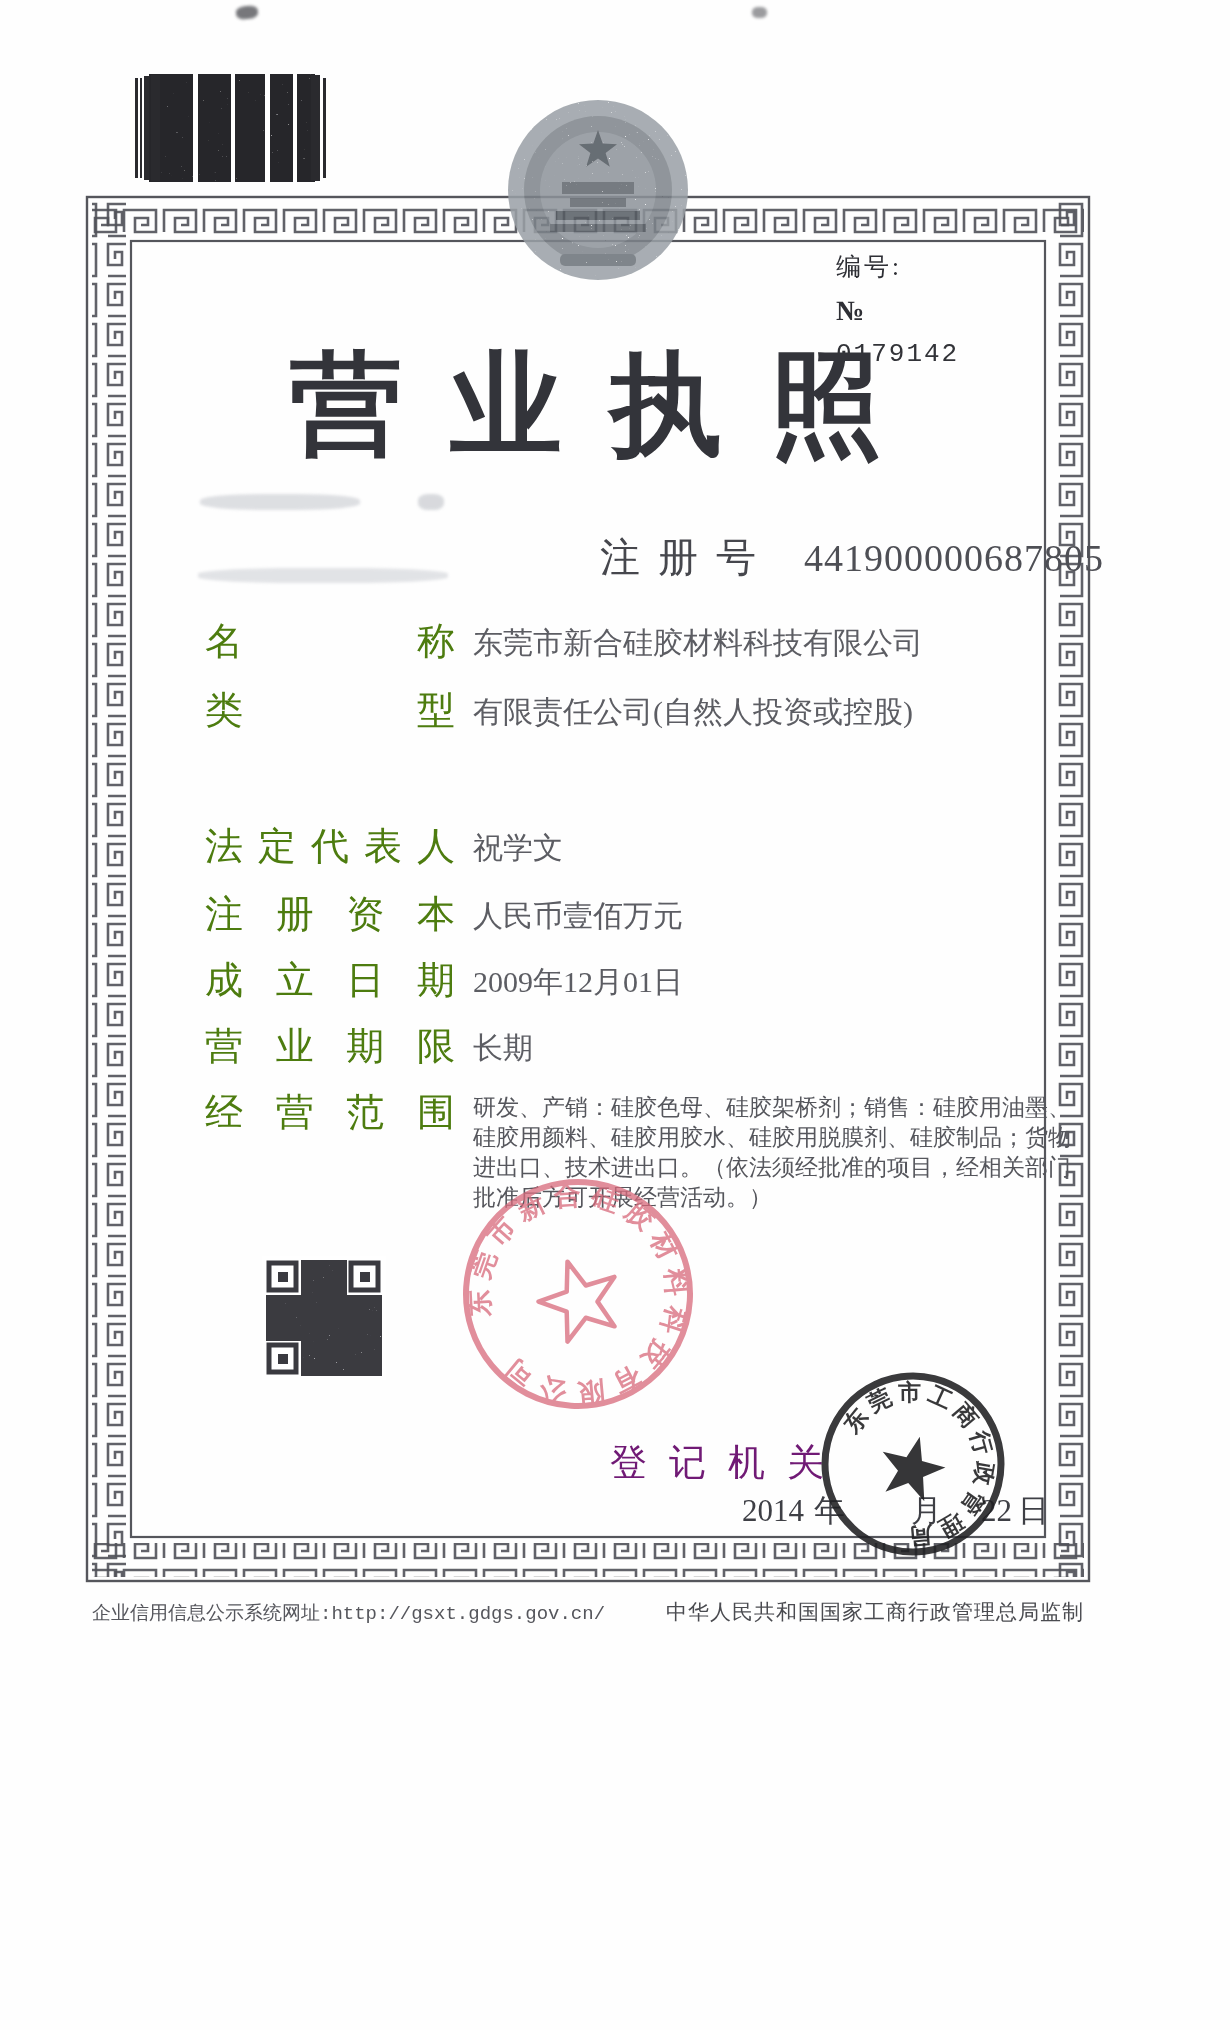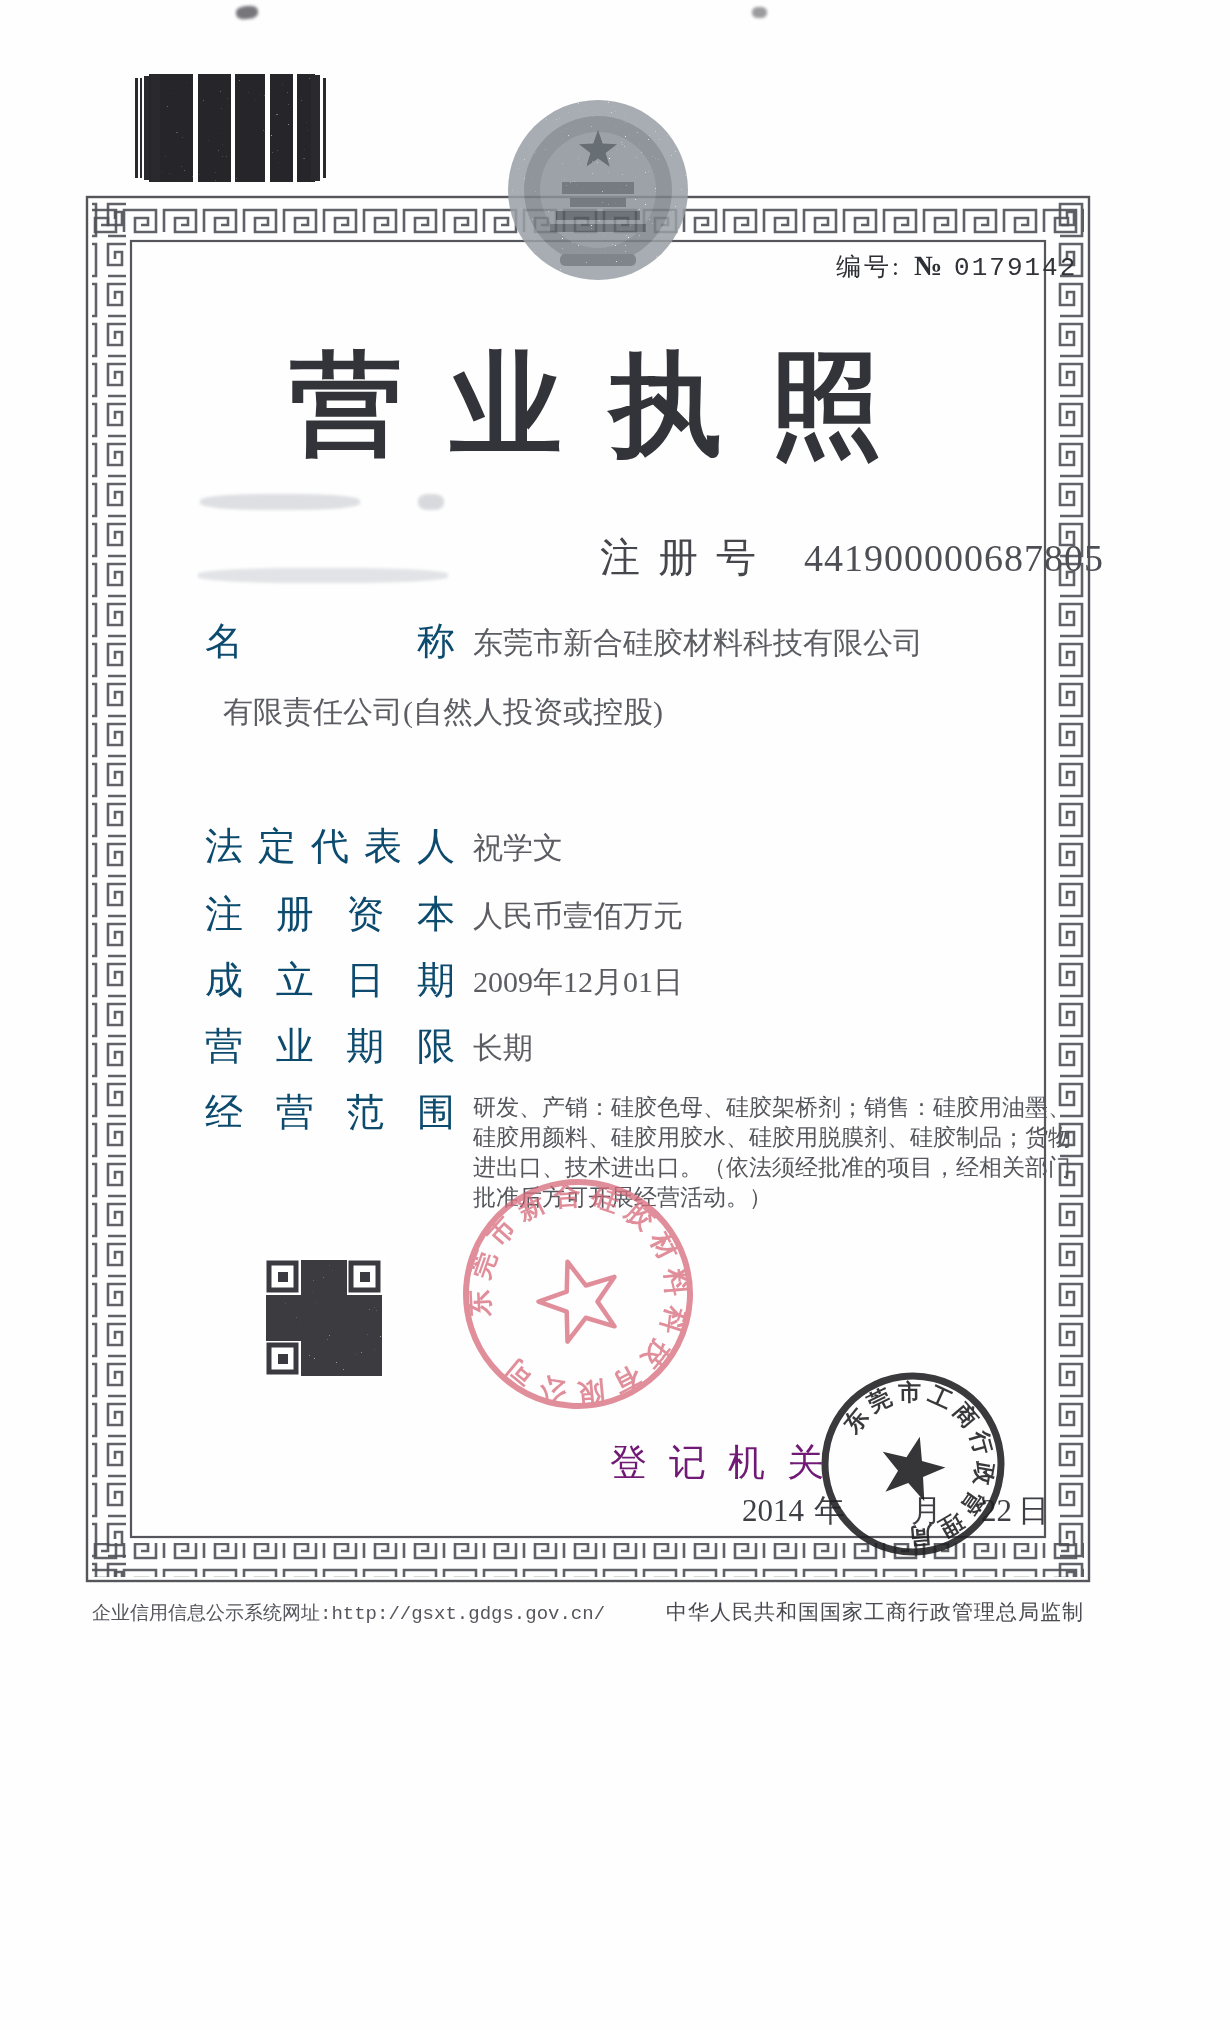--- a/index.html
+++ b/index.html
@@ -8,38 +8,38 @@
 
   
   .frame{position:absolute;left:0;top:0;}
 
   
   .barcode{position:absolute;left:133px;top:70px;}
   .emblem{position:absolute;left:498px;top:78px;}
   .qr{position:absolute;left:258px;top:1252px;}
 
   
-  .serial{position:absolute;left:836px;top:250px;display:flex;align-items:baseline;gap:12px;color:#2e2f35;}
+  .serial{position:absolute;left:836px;top:250px;display:flex;align-items:baseline;gap:12px;color:#2e2f35;flex-direction:column;}
   .serial .slabel{font-size:25px;letter-spacing:3px;}
   .serial .sym{font-size:28px;font-weight:bold;}
   .serial .digits{font-family:"Liberation Mono", monospace;font-size:26px;letter-spacing:2px;color:#323338;text-align:center;}
 
   
   .title{position:absolute;left:86px;top:330px;width:1004px;text-align:center;
          font-family:"DejaVu Sans", sans-serif;font-weight:700;font-size:112px;
          letter-spacing:48px;padding-left:44px;box-sizing:border-box;color:#33343a;}
 
   
   .regline{position:absolute;left:600px;top:530px;display:flex;align-items:baseline;color:#46474d;}
   .reg-label{font-size:40px;letter-spacing:18px;margin-right:30px;}
   .reg-value{font-size:38px;letter-spacing:1px;color:#4e4f55;}
 
   
   .row{position:absolute;left:205px;width:890px;display:flex;}
-  .flabel{width:250px;font-size:38px;line-height:46px;color:#0c4a6e;
+  .flabel{width:250px;font-size:38px;line-height:46px;color:#4d7c0f;
           text-align:justify;text-align-last:justify;flex:none;}
   .fvalue{margin-left:18px;padding-top:7px;font-size:30px;line-height:36px;color:#5c5d63;}
   .fvalue.small{font-size:23px;line-height:30px;width:614px;padding-top:4px;color:#55565c;}
 
   
   .registrar{position:absolute;left:610px;top:1438px;font-size:37px;letter-spacing:22px;color:#701a75;}
   .dateline{position:absolute;left:742px;top:1490px;display:flex;align-items:baseline;font-size:31px;color:#3e3f45;}
   .d-u1{margin-left:10px}.d-u2{margin-left:66px}.d-day{margin-left:39px}.d-u3{margin-left:6px}
 
   
@@ -145,20 +145,21 @@
   <div class="regline">
     <span class="reg-label">注册号</span>
     <span class="reg-value">441900000687805</span>
   </div>
 
   <div class="row" style="top:618px">
     <div class="flabel">名称</div>
     <div class="fvalue">东莞市新合硅胶材料科技有限公司</div>
   </div>
   <div class="row" style="top:687px">
+    <div class="flabel">类型</div>
     <div class="fvalue">有限责任公司(自然人投资或控股)</div>
   </div>
   <div class="row" style="top:823px">
     <div class="flabel">法定代表人</div>
     <div class="fvalue">祝学文</div>
   </div>
   <div class="row" style="top:891px">
     <div class="flabel">注册资本</div>
     <div class="fvalue">人民币壹佰万元</div>
   </div>

